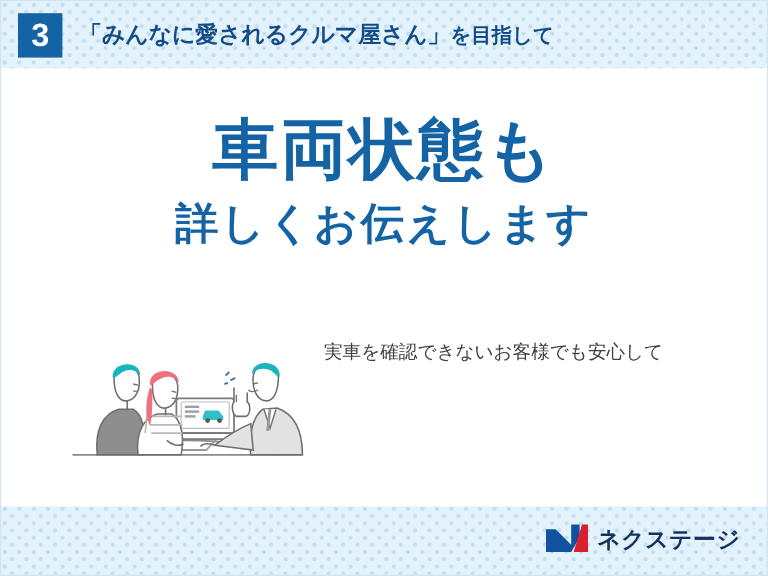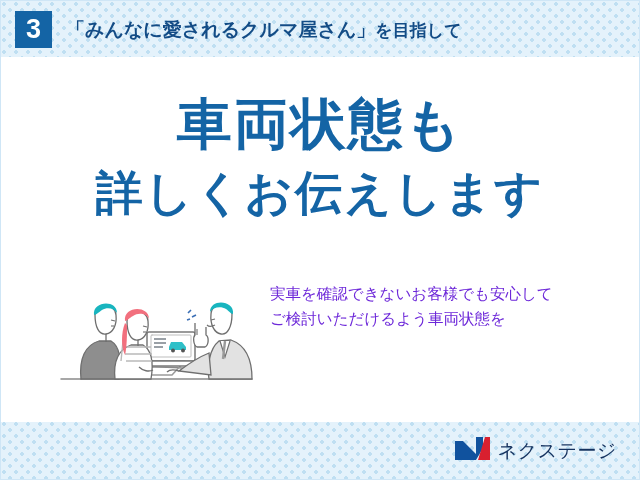--- a/index.html
+++ b/index.html
@@ -85,21 +85,21 @@
     color: #1464a5;
     font-weight: bold;
     letter-spacing: 2px;
     line-height: 1.18;
   }
   #headline-line1 {
     font-size: 55px;
     display: block;
   }
   #headline-line2 {
-    font-size: 47px;
+    font-size: 36px;
     display: block;
     margin-top: 8px;
   }
 
   
   #lower {
     position: absolute;
     left: 0;
     top: 214px;
     width: 638px;
@@ -110,21 +110,21 @@
 
   #illustration {
     margin-left: 58px;
     margin-top: 4px;
     flex: 0 0 auto;
   }
 
   #paragraph {
     margin-left: 16px;
     margin-top: 10px;
-    color: #6d28d9;
+    color: #404040;
     font-size: 15.5px;
     line-height: 1.62;
     white-space: nowrap;
   }
   #paragraph .pline {
     display: block;
   }
 
   
   #footer {
@@ -142,21 +142,21 @@
     align-items: center;
     margin-right: 22px;
   }
   #logo-mark {
     flex: 0 0 auto;
     margin-right: 7px;
   }
   #logo-text {
     color: #14325f;
     font-size: 19px;
-    font-weight: normal;
+    font-weight: bold;
     letter-spacing: 0.5px;
     line-height: 1;
     white-space: nowrap;
   }
 </style>
 </head>
 <body>
 
 <div id="slide">
 
@@ -236,21 +236,20 @@
             <path d="M150 78 C 140 82, 128 90, 120 96 L152 100 Z" fill="#e2e2e2" stroke="#6f6f6f" stroke-width="1.3"></path>
             <path d="M120 96 C 114 94, 110 95, 108 97" stroke="#6f6f6f" stroke-width="1.3" fill="none"></path>
 
             <path d="M129 38 L132 35 M133 42 L137 40 M128 45 L131 44" stroke="#3b6fb5" stroke-width="1.6" fill="none"></path>
           </g>
         </svg>
       </div>
 
       <div id="paragraph">
         <span class="pline">実車を確認できないお客様でも安心して</span>
-        <span class="pline">ご検討いただけるよう車両状態を</span>
       </div>
 
     </div>
   </div>
 
   <div id="footer">
     <div id="logo">
       <span id="logo-mark">
         <svg width="37" height="25" viewBox="0 0 37 25">
           <path d="M1 24 L1 5 L9 5 L22 18 L22 1 L29 1 L29 12 L22 24 Z" fill="#10529e"></path>

